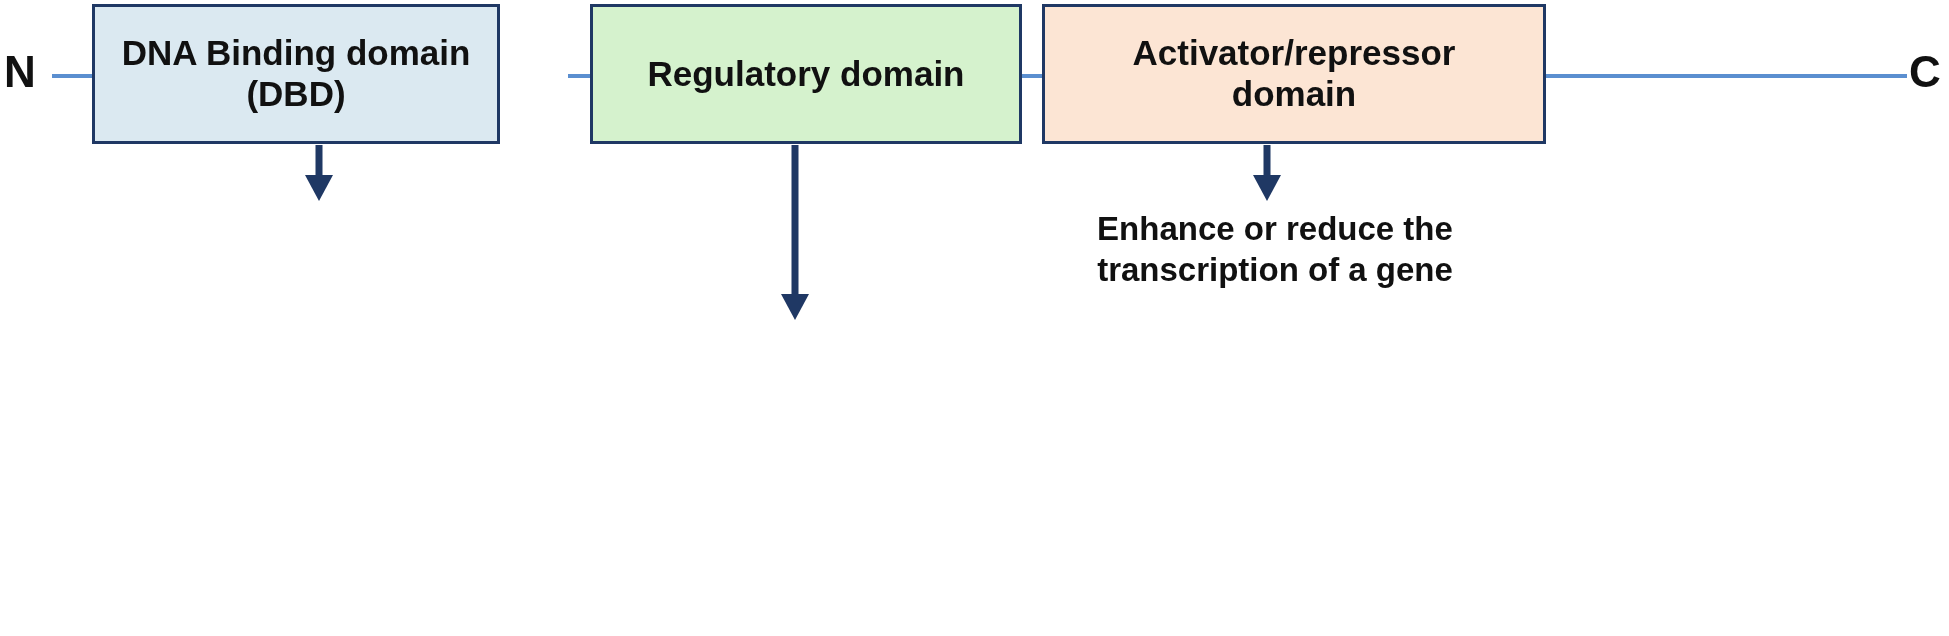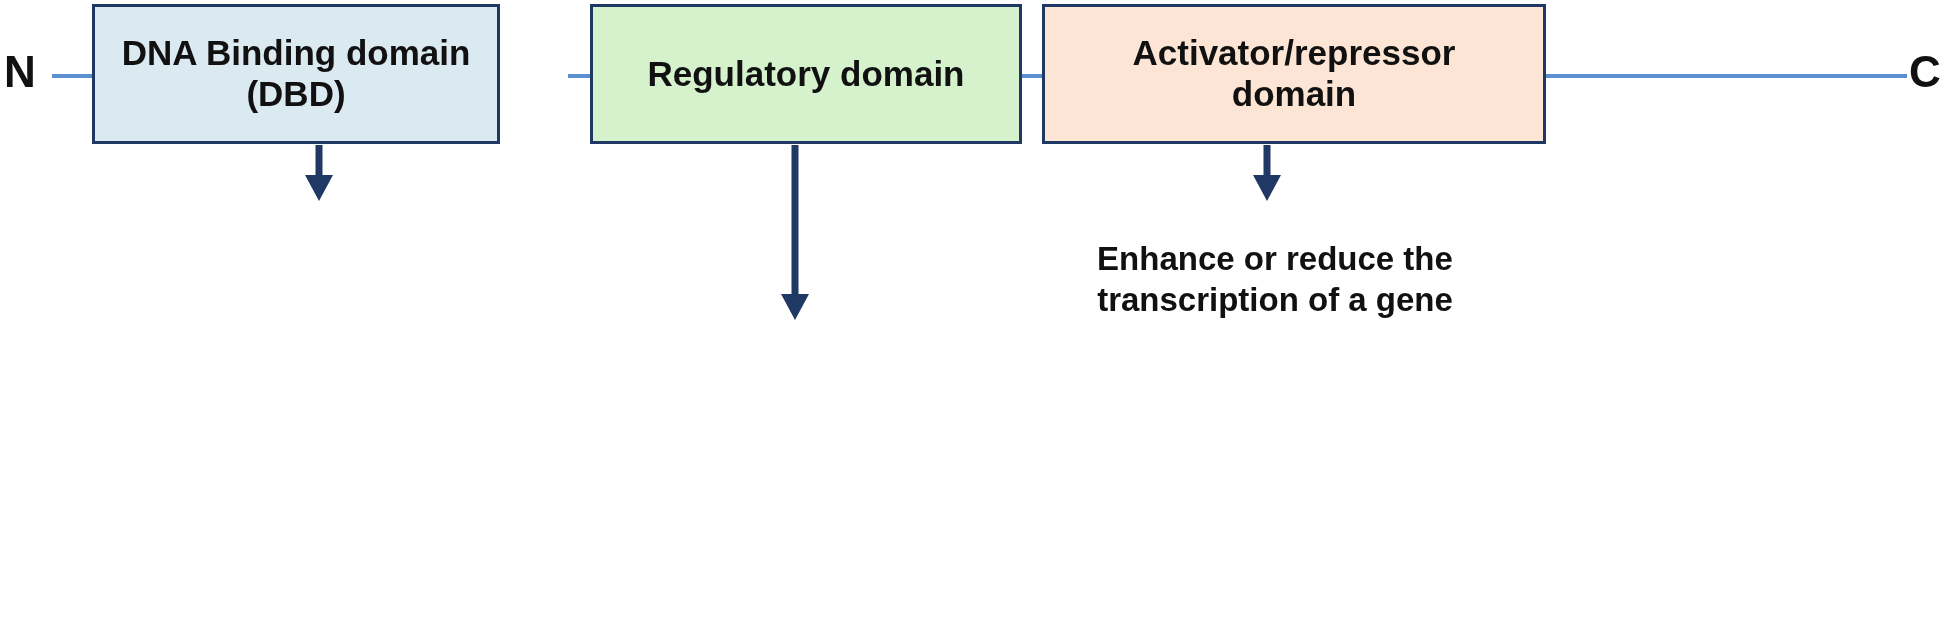--- a/index.html
+++ b/index.html
@@ -114,21 +114,21 @@
   .caption {
     position: absolute;
     font-weight: bold;
     font-size: 33px;
     line-height: 1.25;
     color: #111111;
     text-align: center;
     white-space: pre-line;
   }
   #caption-dbd        { left: 78px;  top: 208px; width: 485px; }
-  #caption-activator  { left: 1040px; top: 208px; width: 470px; margin-top: 30px; }
+  #caption-activator  { left: 1040px; top: 208px; width: 470px; }
   #caption-regulatory {
     left: 495px;
     top: 340px;
     width: 600px;
     font-size: 34px;
     line-height: 1.28;
   }
   .caption em {
     font-style: italic;
     font-weight: bold;

